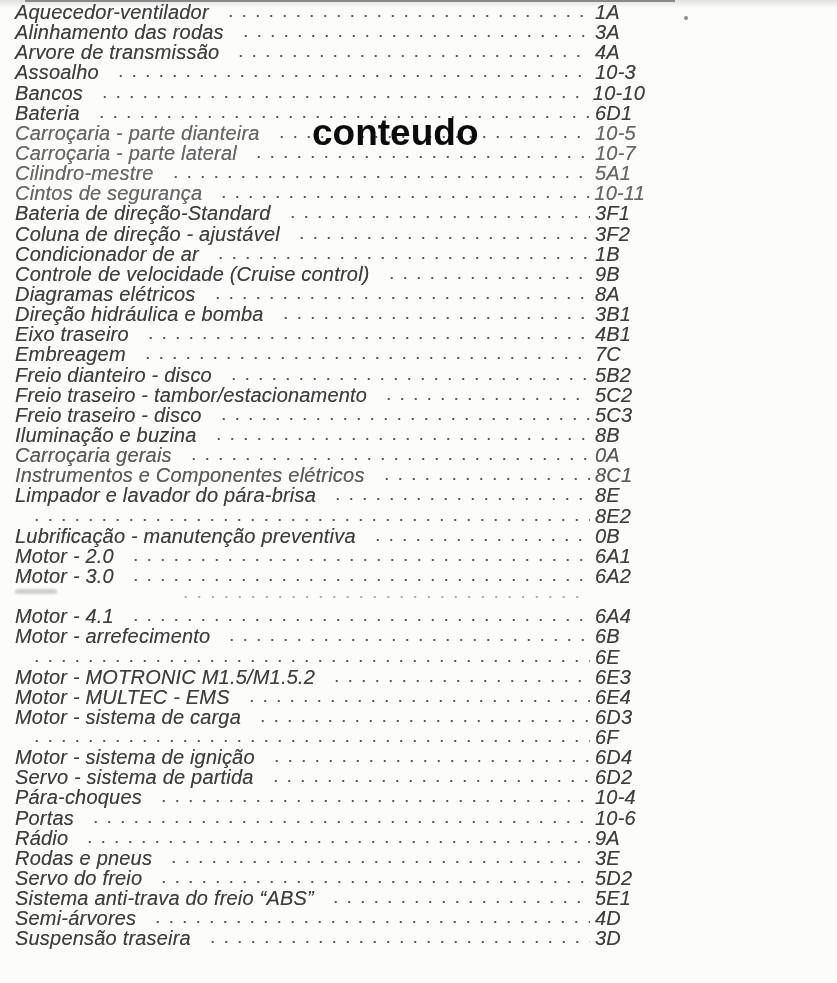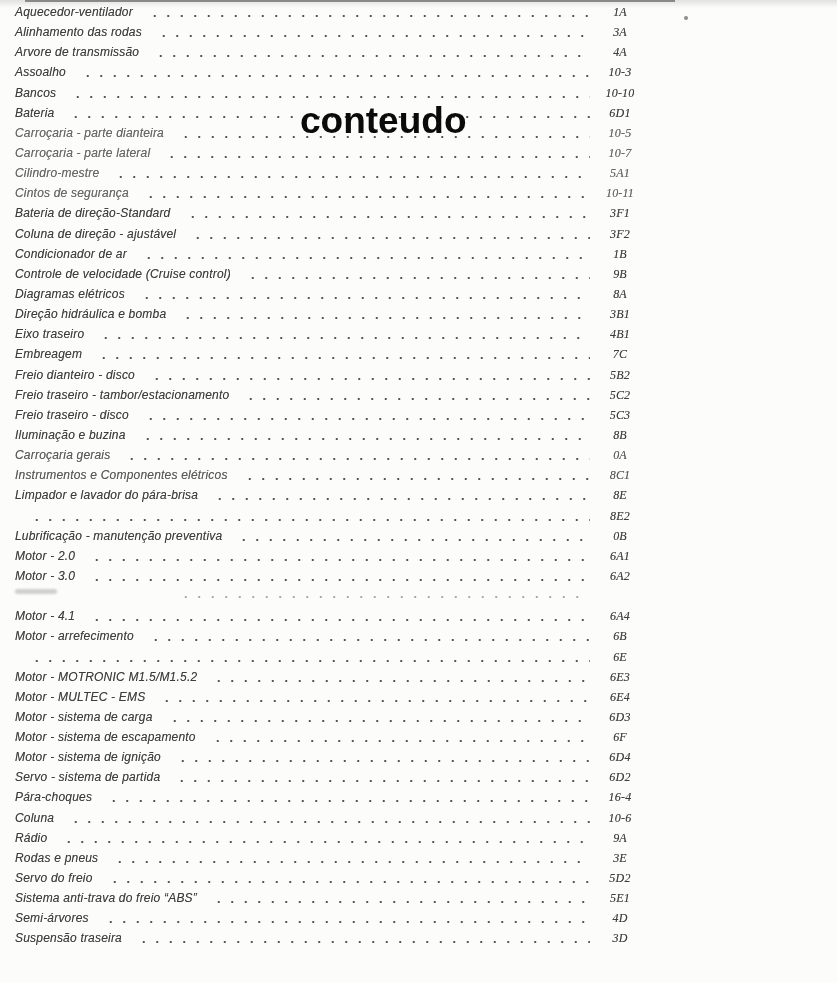--- a/index.html
+++ b/index.html
@@ -35,21 +35,21 @@
     position: absolute;
     left: 684px; top: 16px;
     width: 4px; height: 4px;
     border-radius: 50%;
     background: #8d8d8d;
   }
   
   .title {
     position: absolute;
     left: 300px; top: 101px;
-    margin: 0;
+    margin: 12px;
     font-size: 37px;
     line-height: 40px;
     font-weight: bold;
     font-style: normal;
     color: #0b0b0b;
     letter-spacing: 0;
     z-index: 3;
   }
   
   .toc {
@@ -58,21 +58,21 @@
     width: 837px;
     box-sizing: border-box;
     padding: 2px 192px 0 15px;
     z-index: 1;
   }
   .toc-row {
     display: flex;
     align-items: baseline;
     height: 20.15px;
     font-style: italic;
-    font-size: 12px;
+    font-size: 20px;
     line-height: 20.15px;
     letter-spacing: .2px;
     color: #3e3e3e;
     white-space: nowrap;
     text-shadow: 0 0 .5px rgba(70,70,70,.55);
   }
   
   .toc-row:nth-child(7),
   .toc-row:nth-child(8),
   .toc-row:nth-child(9),
@@ -86,22 +86,21 @@
     align-self: stretch;
     margin: 0 5px 0 13px;
     background-image: radial-gradient(circle, #545454 1.15px, rgba(0,0,0,0) 1.5px);
     background-size: 13.5px 6px;
     background-repeat: repeat-x;
     background-position: 2px 11px;
   }
   .code {
     flex: none;
     min-width: 50px;
-    text-align: center;
-    font-family: Liberation Serif, serif;
+    text-align: left;
   }
   
   .toc-row.ghost .leader {
     margin-left: 120px;
     opacity: .5;
     background-position: 2px 8px;
   }
   .toc-row.ghost .code { min-width: 58px; }
   .smudge {
     flex: none;
@@ -296,41 +295,40 @@
         <span class="label">Motor - MULTEC - EMS</span>
         <span class="leader"></span>
         <span class="code">6E4</span>
       </div>
       <div class="toc-row">
         <span class="label">Motor - sistema de carga</span>
         <span class="leader"></span>
         <span class="code">6D3</span>
       </div>
       <div class="toc-row">
-        <span class="label">Motor - sistema de escapamento</span>
         <span class="leader"></span>
         <span class="code">6F</span>
       </div>
       <div class="toc-row">
         <span class="label">Motor - sistema de ignição</span>
         <span class="leader"></span>
         <span class="code">6D4</span>
       </div>
       <div class="toc-row">
         <span class="label">Servo - sistema de partida</span>
         <span class="leader"></span>
         <span class="code">6D2</span>
       </div>
       <div class="toc-row">
         <span class="label">Pára-choques</span>
         <span class="leader"></span>
-        <span class="code">16-4</span>
-      </div>
-      <div class="toc-row">
-        <span class="label">Coluna</span>
+        <span class="code">10-4</span>
+      </div>
+      <div class="toc-row">
+        <span class="label">Portas</span>
         <span class="leader"></span>
         <span class="code">10-6</span>
       </div>
       <div class="toc-row">
         <span class="label">Rádio</span>
         <span class="leader"></span>
         <span class="code">9A</span>
       </div>
       <div class="toc-row">
         <span class="label">Rodas e pneus</span>

